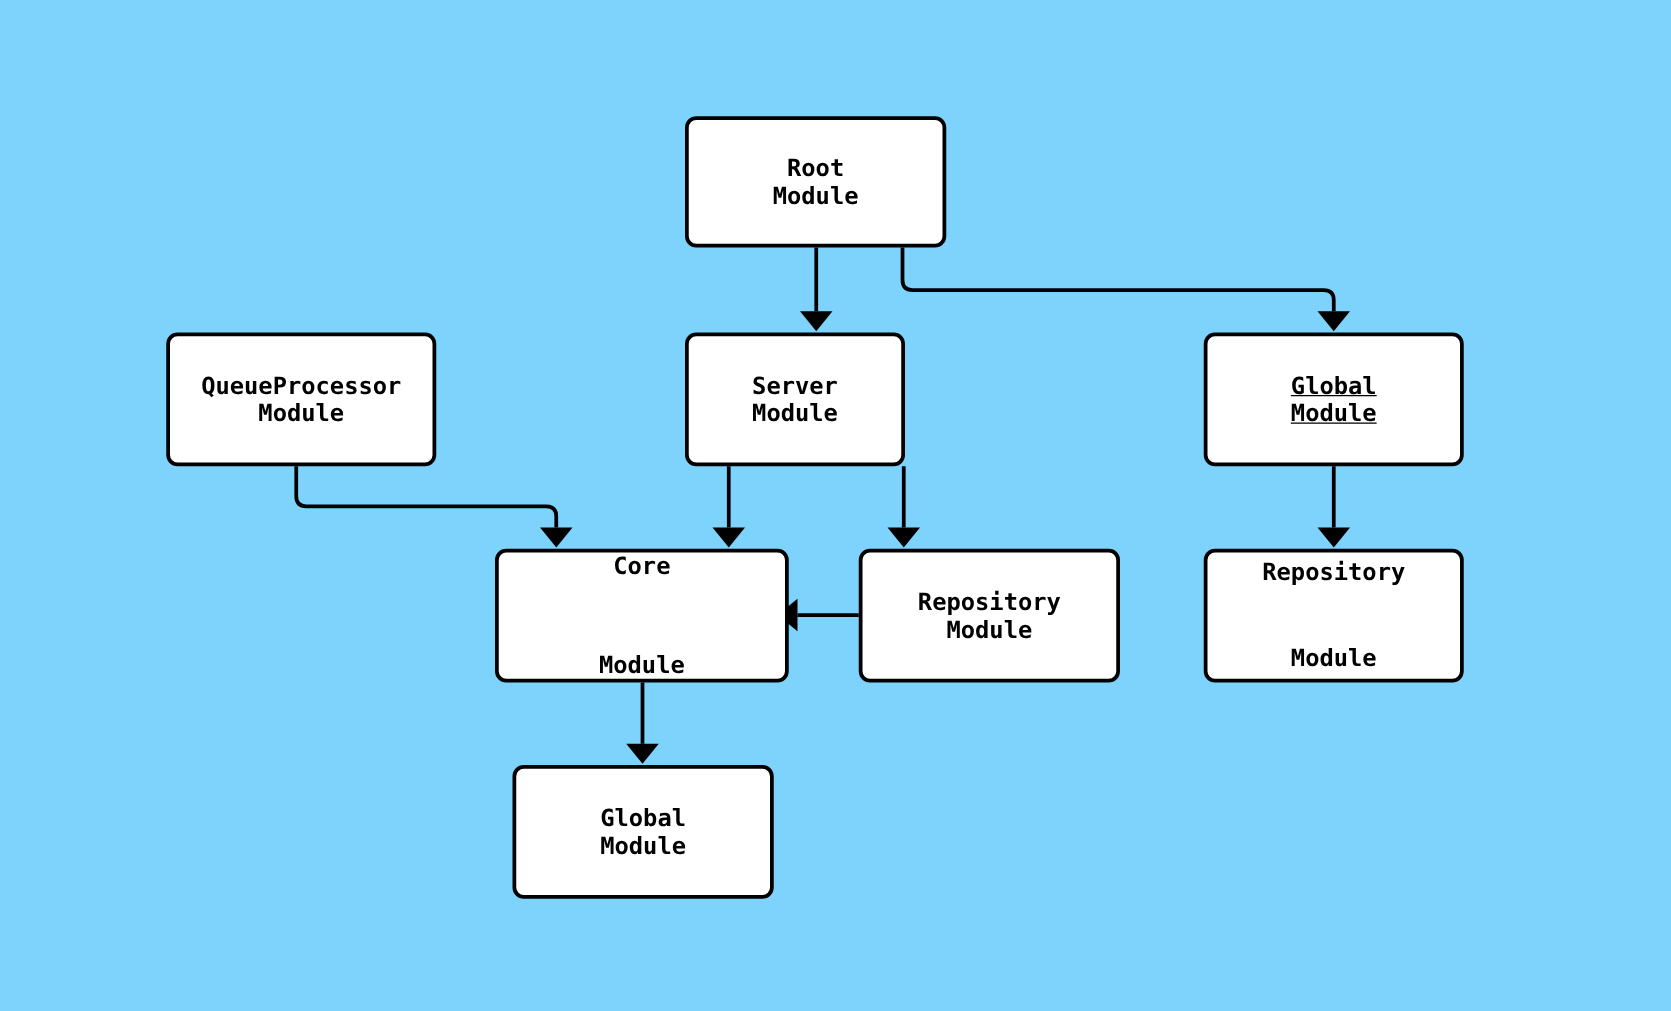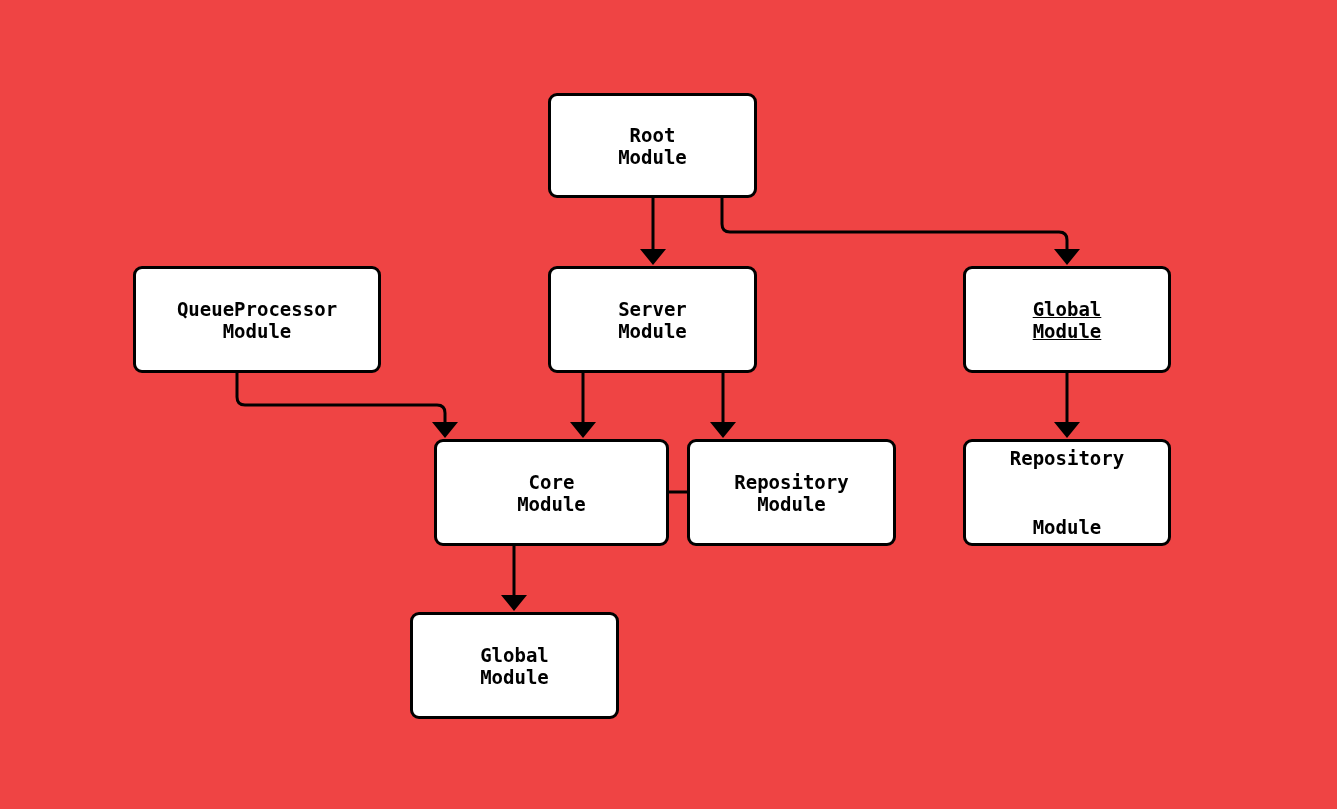--- a/index.html
+++ b/index.html
@@ -4,21 +4,21 @@
 <style>
   html, body {
     margin: 0;
     padding: 0;
     background: #ffffff;
   }
   .canvas {
     position: relative;
     width: 1337px;
     height: 809px;
-    background: #ef4444;
+    background: #7dd3fc;
     overflow: hidden;
     font-family: "DejaVu Sans Mono", "Liberation Mono", monospace;
   }
   .edges {
     position: absolute;
     left: 0;
     top: 0;
     width: 1337px;
     height: 809px;
     pointer-events: none;
@@ -43,24 +43,24 @@
     flex-direction: column;
     align-items: center;
     justify-content: center;
     text-align: center;
     color: #000000;
     font-weight: 700;
     font-size: 19px;
     line-height: 22px;
   }
   .n-root       { left: 548px; top:  93px; width: 209px; height: 105px; }
-  .n-qp         { left: 133px; top: 266px; width: 248px; height: 107px; }
-  .n-server     { left: 548px; top: 266px; width: 209px; height: 107px; }
+  .n-qp         { left: 133px; top: 266px; width: 216px; height: 107px; }
+  .n-server     { left: 548px; top: 266px; width: 176px; height: 107px; }
   .n-global     { left: 963px; top: 266px; width: 208px; height: 107px; text-decoration: underline; }
-  .n-core       { left: 434px; top: 439px; width: 235px; height: 107px; }
+  .n-core       { left: 396px; top: 439px; width: 235px; height: 107px; justify-content: space-between; }
   .n-endpoints  { left: 687px; top: 439px; width: 209px; height: 107px; }
   .n-repository { left: 963px; top: 439px; width: 208px; height: 107px; gap: 47px; }
   .n-queue      { left: 410px; top: 612px; width: 209px; height: 107px; }
 </style>
 </head>
 <body>
 
 <div class="canvas">
 
   <svg class="edges" viewBox="0 0 1337 809" xmlns="http://www.w3.org/2000/svg">

